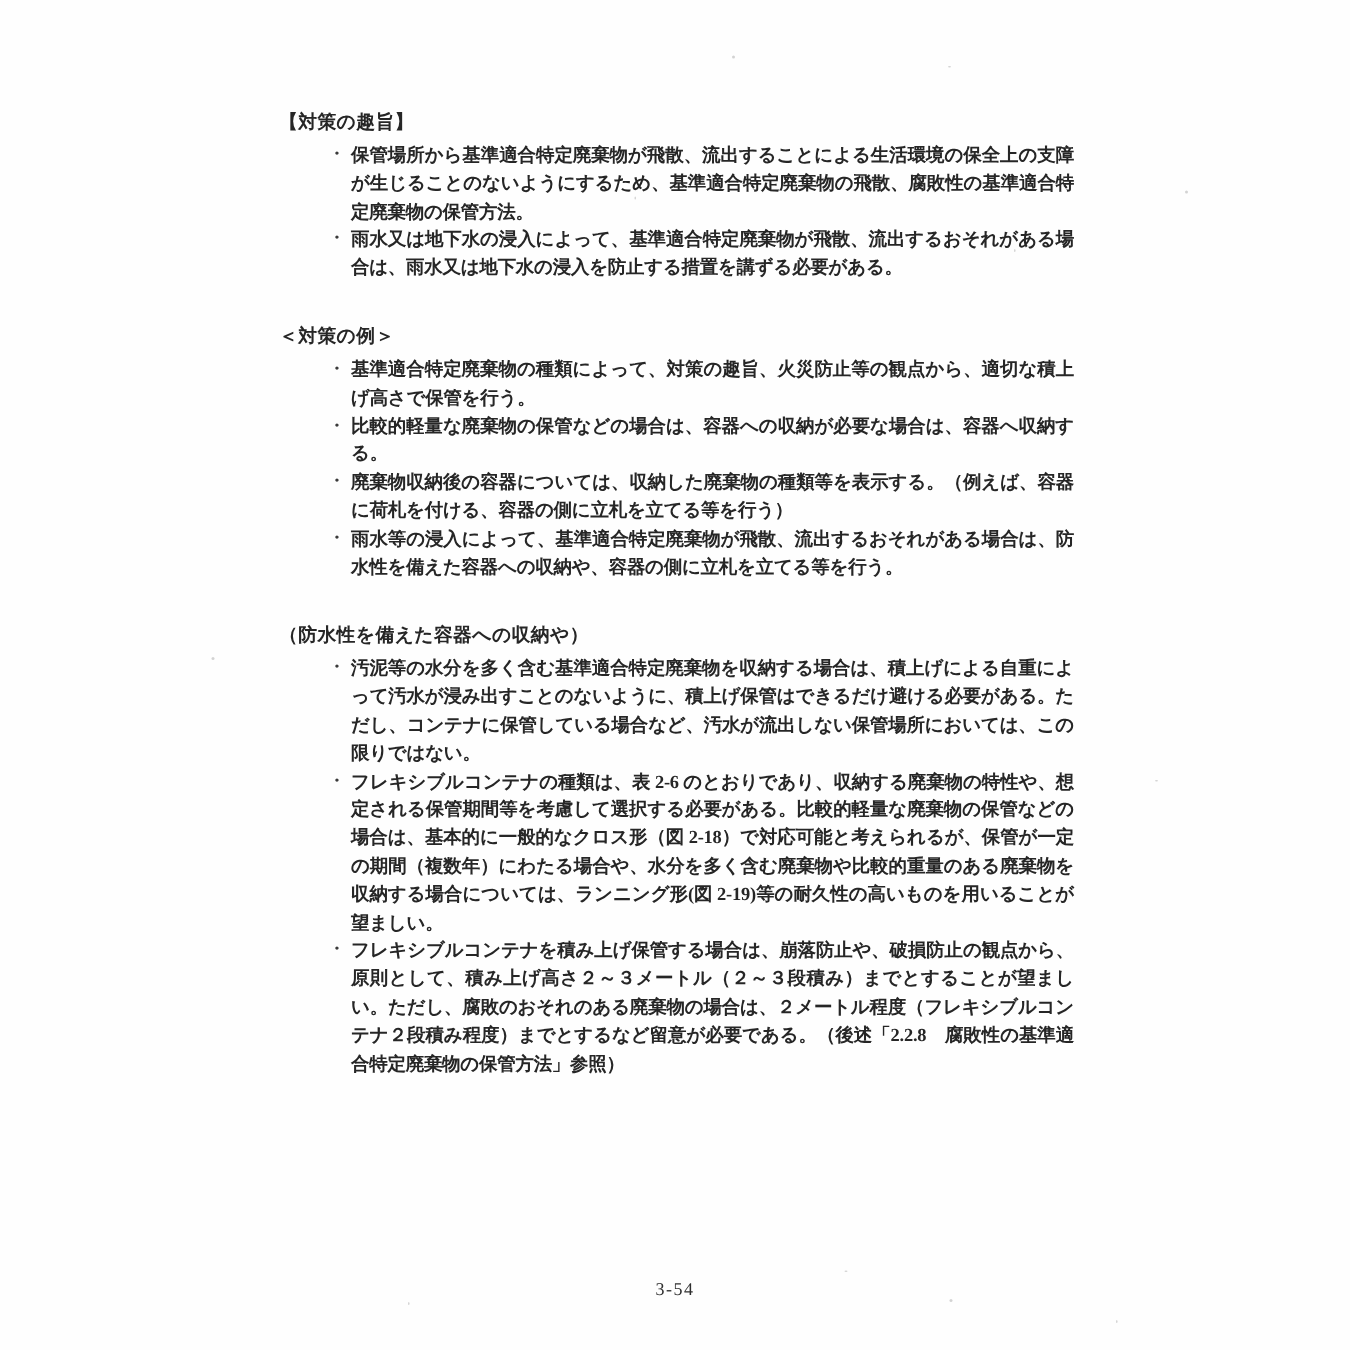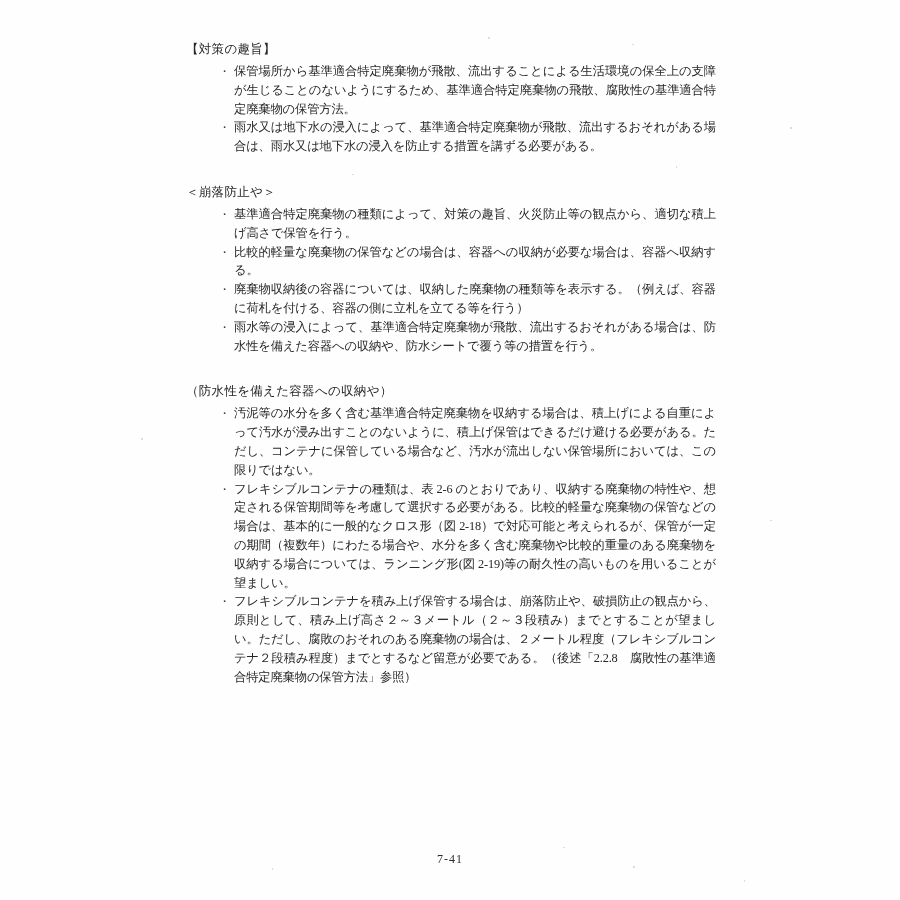--- a/index.html
+++ b/index.html
@@ -19,22 +19,23 @@
     position: absolute;
     left: 0;
     top: 0;
     width: 900px;
     height: 900px;
     background: #fefefe;
   }
   .content {
     position: absolute;
     left: 186px;
-    top: 40px;
+    top: 72px;
     width: 530px;
+    font-weight: bold;
   }
   .section {
     margin-bottom: 27px;
   }
   .section-heading {
     font-size: 12.5px;
     line-height: 19px;
     margin-bottom: 3px;
     letter-spacing: 0.3px;
     white-space: nowrap;
@@ -101,36 +102,36 @@
         <span class="bullet-marker">・</span>
         <span class="bullet-text">保管場所から基準適合特定廃棄物が飛散、流出することによる生活環境の保全上の支障が生じることのないようにするため、基準適合特定廃棄物の飛散、腐敗性の基準適合特定廃棄物の保管方法。</span>
       </div>
       <div class="bullet">
         <span class="bullet-marker">・</span>
         <span class="bullet-text">雨水又は地下水の浸入によって、基準適合特定廃棄物が飛散、流出するおそれがある場合は、雨水又は地下水の浸入を防止する措置を講ずる必要がある。</span>
       </div>
     </div>
 
     <div class="section">
-      <div class="section-heading">＜崩落防止や＞</div>
+      <div class="section-heading">＜対策の例＞</div>
       <div class="bullet">
         <span class="bullet-marker">・</span>
         <span class="bullet-text">基準適合特定廃棄物の種類によって、対策の趣旨、火災防止等の観点から、適切な積上げ高さで保管を行う。</span>
       </div>
       <div class="bullet">
         <span class="bullet-marker">・</span>
         <span class="bullet-text">比較的軽量な廃棄物の保管などの場合は、容器への収納が必要な場合は、容器へ収納する。</span>
       </div>
       <div class="bullet">
         <span class="bullet-marker">・</span>
         <span class="bullet-text">廃棄物収納後の容器については、収納した廃棄物の種類等を表示する。（例えば、容器に荷札を付ける、容器の側に立札を立てる等を行う）</span>
       </div>
       <div class="bullet">
         <span class="bullet-marker">・</span>
-        <span class="bullet-text">雨水等の浸入によって、基準適合特定廃棄物が飛散、流出するおそれがある場合は、防水性を備えた容器への収納や、防水シートで覆う等の措置を行う。</span>
+        <span class="bullet-text">雨水等の浸入によって、基準適合特定廃棄物が飛散、流出するおそれがある場合は、防水性を備えた容器への収納や、容器の側に立札を立てる等を行う。</span>
       </div>
     </div>
 
     <div class="section">
       <div class="section-heading">（防水性を備えた容器への収納や）</div>
       <div class="bullet">
         <span class="bullet-marker">・</span>
         <span class="bullet-text">汚泥等の水分を多く含む基準適合特定廃棄物を収納する場合は、積上げによる自重によって汚水が浸み出すことのないように、積上げ保管はできるだけ避ける必要がある。ただし、コンテナに保管している場合など、汚水が流出しない保管場所においては、この限りではない。</span>
       </div>
       <div class="bullet">
@@ -138,21 +139,21 @@
         <span class="bullet-text">フレキシブルコンテナの種類は、表 2-6 のとおりであり、収納する廃棄物の特性や、想定される保管期間等を考慮して選択する必要がある。比較的軽量な廃棄物の保管などの場合は、基本的に一般的なクロス形（図 2-18）で対応可能と考えられるが、保管が一定の期間（複数年）にわたる場合や、水分を多く含む廃棄物や比較的重量のある廃棄物を収納する場合については、ランニング形(図 2-19)等の耐久性の高いものを用いることが望ましい。</span>
       </div>
       <div class="bullet">
         <span class="bullet-marker">・</span>
         <span class="bullet-text">フレキシブルコンテナを積み上げ保管する場合は、崩落防止や、破損防止の観点から、原則として、積み上げ高さ２～３メートル（２～３段積み）までとすることが望ましい。ただし、腐敗のおそれのある廃棄物の場合は、２メートル程度（フレキシブルコンテナ２段積み程度）までとするなど留意が必要である。（後述「2.2.8　腐敗性の基準適合特定廃棄物の保管方法」参照）</span>
       </div>
     </div>
 
   </div>
 
-  <div class="footer">7-41</div>
+  <div class="footer">3-54</div>
 
   <div class="speck s1"></div>
   <div class="speck s2"></div>
   <div class="speck s3"></div>
   <div class="speck s4"></div>
   <div class="speck s5"></div>
   <div class="speck s6"></div>
   <div class="speck s7"></div>
   <div class="speck s8"></div>
   <div class="speck s9"></div>

